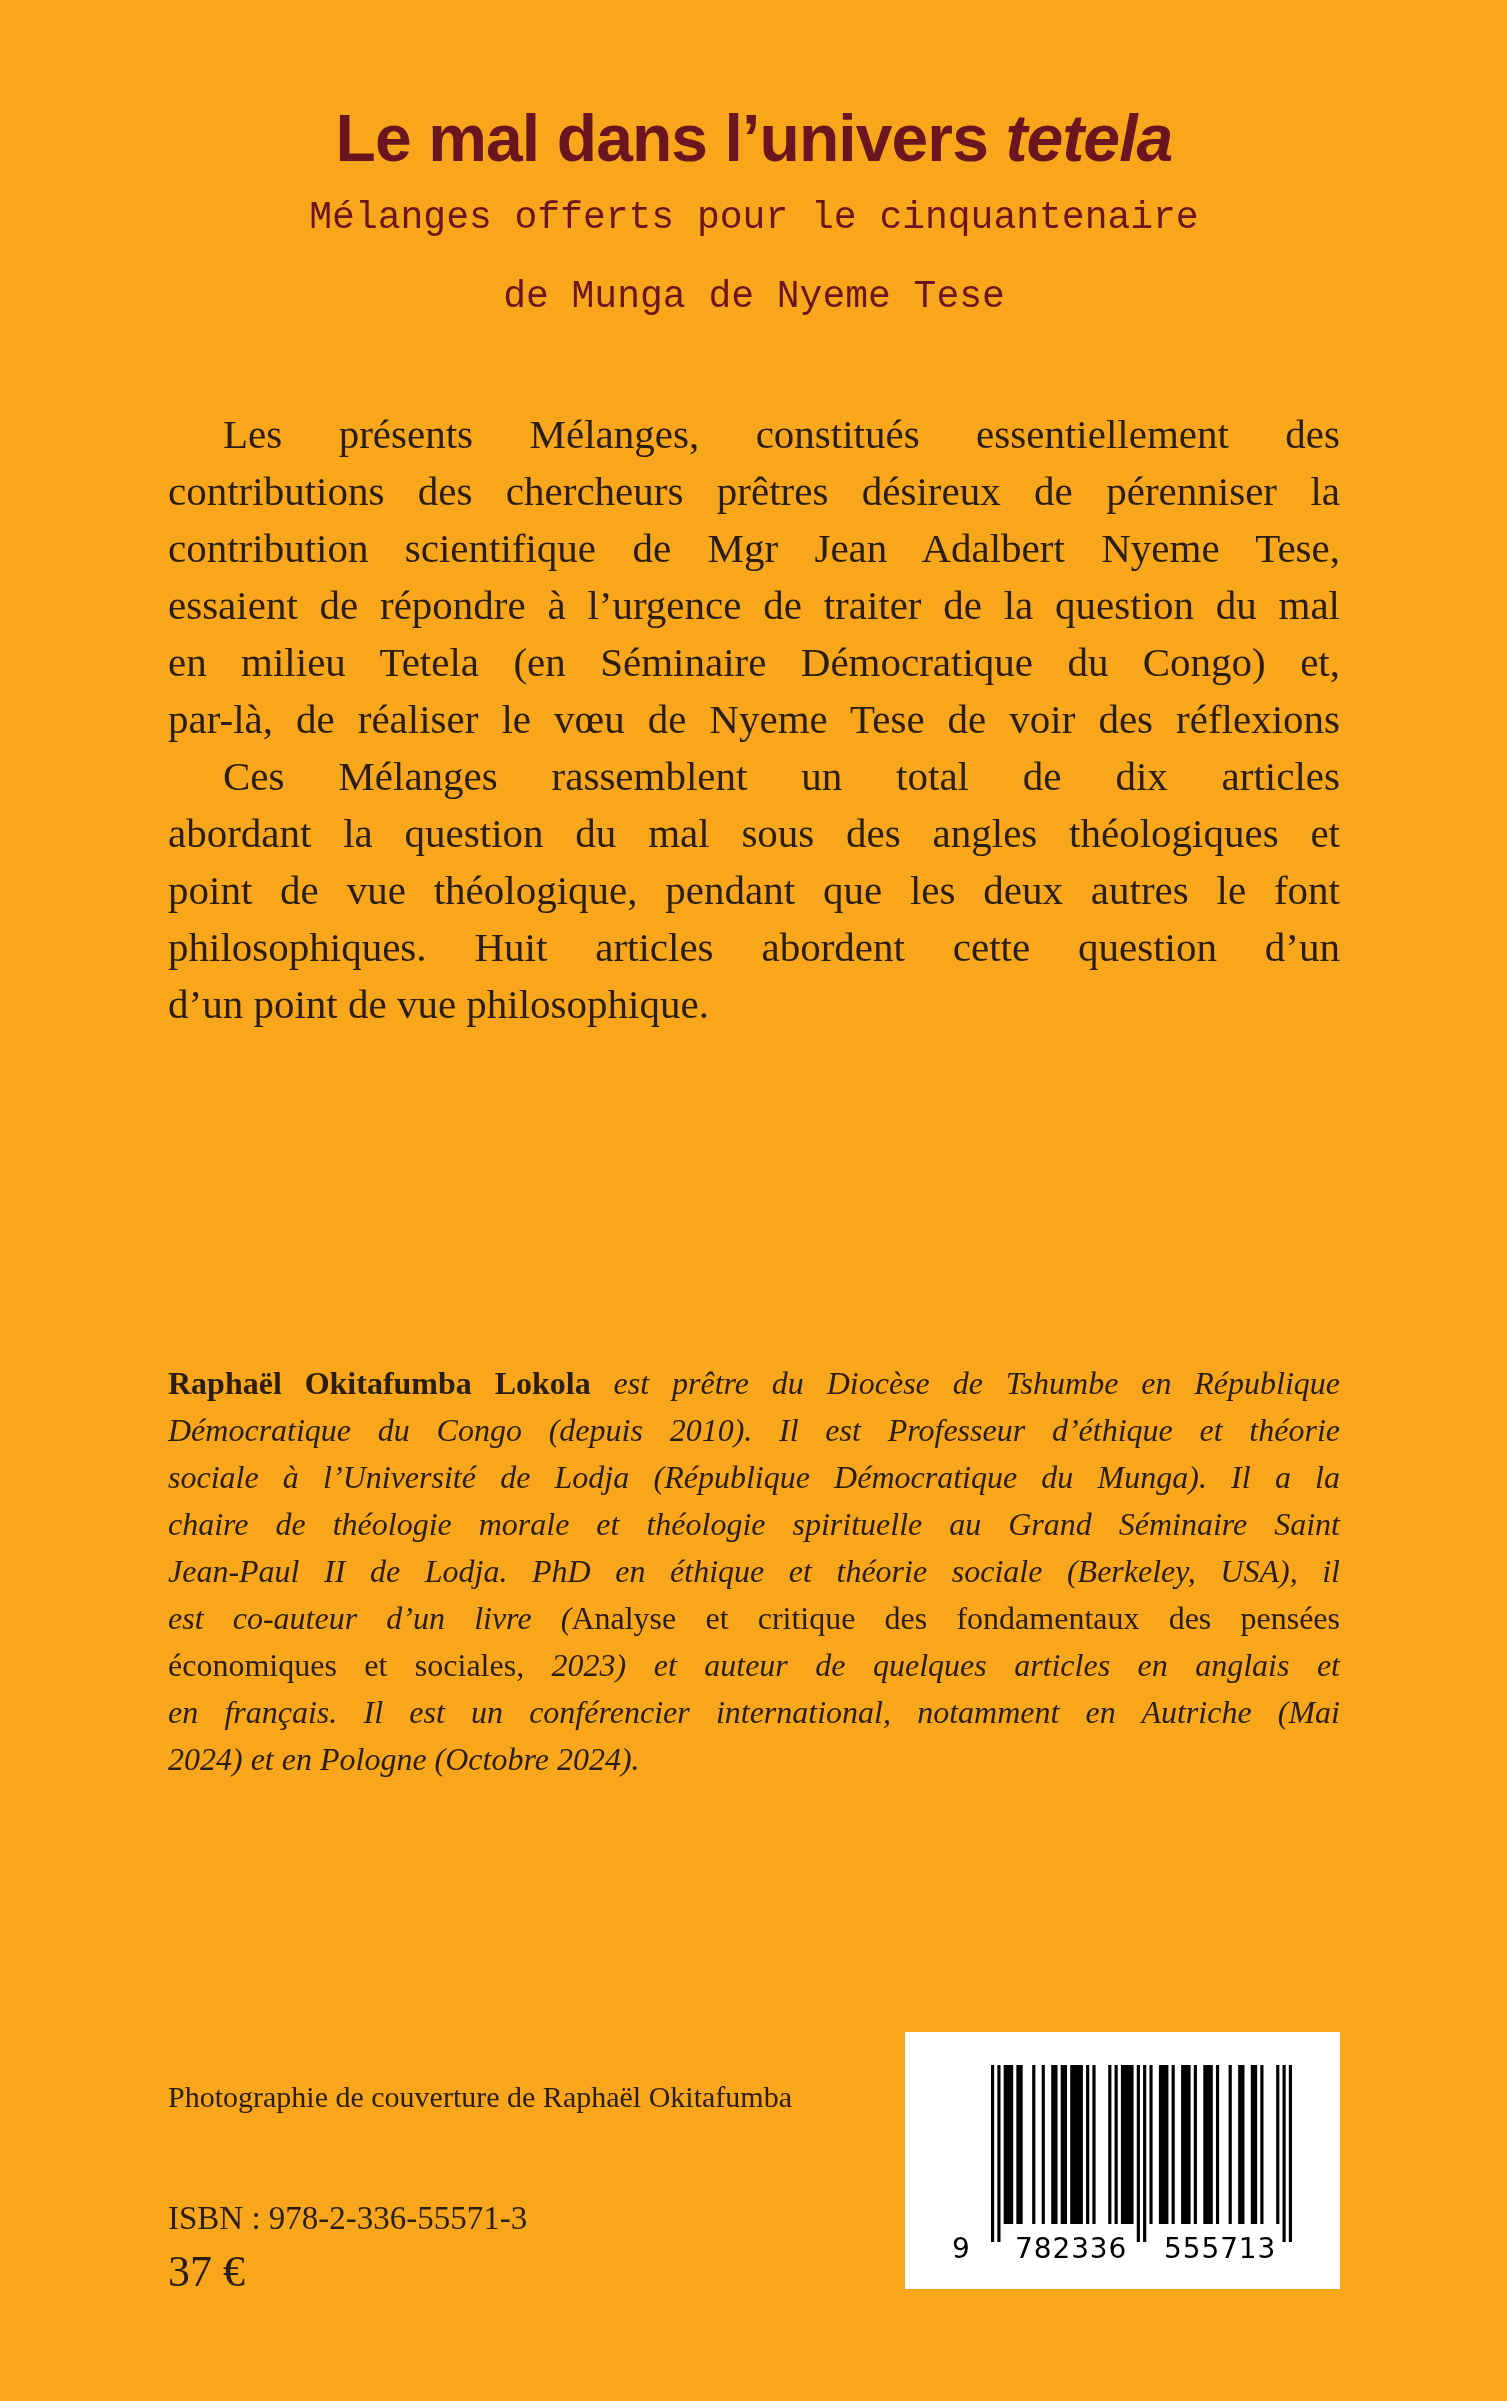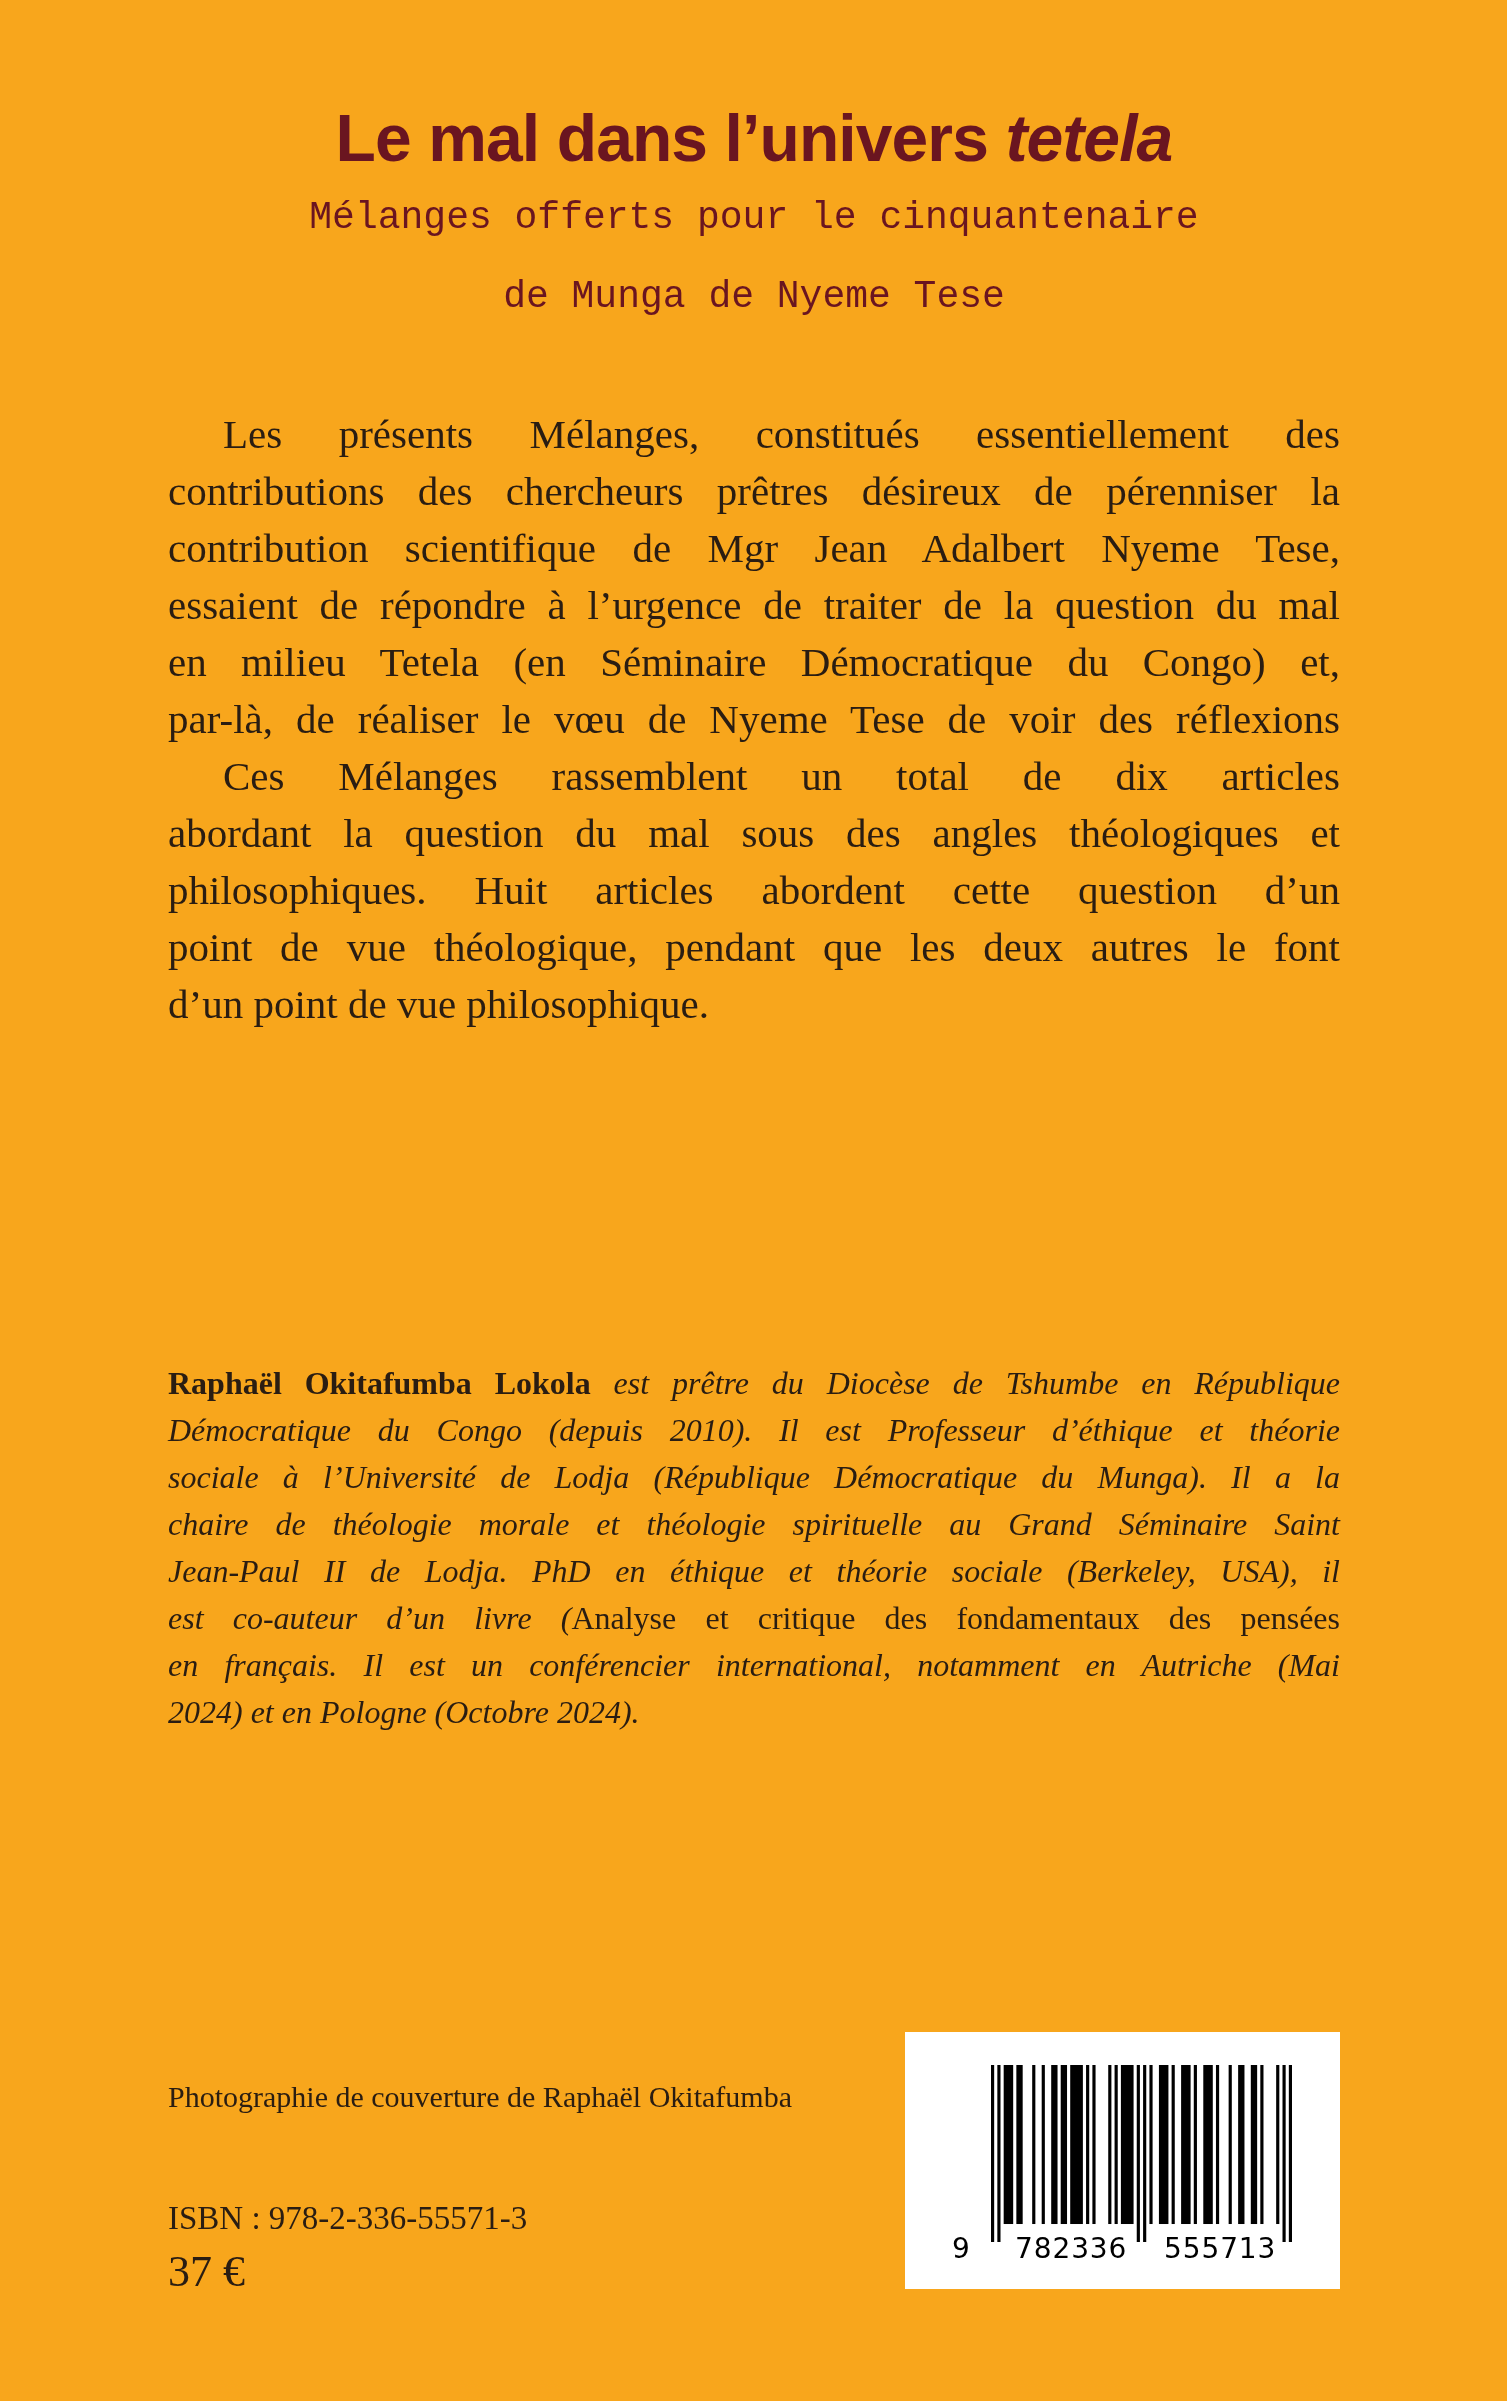--- a/index.html
+++ b/index.html
@@ -74,32 +74,33 @@
 
 <div class="abs body-text">
   <span class="line indent">Les présents Mélanges, constitués essentiellement des</span>
   <span class="line">contributions des chercheurs prêtres désireux de pérenniser la</span>
   <span class="line">contribution scientifique de Mgr Jean Adalbert Nyeme Tese,</span>
   <span class="line">essaient de répondre à l’urgence de traiter de la question du mal</span>
   <span class="line">en milieu Tetela (en Séminaire Démocratique du Congo) et,</span>
   <span class="line">par-là, de réaliser le vœu de Nyeme Tese de voir des réflexions</span>
   <span class="line indent">Ces Mélanges rassemblent un total de dix articles</span>
   <span class="line">abordant la question du mal sous des angles théologiques et</span>
+  <span class="line">point de vue théologique, pendant que les deux autres le font</span>
   <span class="line">philosophiques. Huit articles abordent cette question d’un</span>
-  <span class="line">point de vue théologique, pendant que les deux autres le font</span>
   <span class="line last">d’un point de vue philosophique.</span>
 </div>
 
 <div class="abs bio">
   <span class="line"><span class="seg-bi">Raphaël Okitafumba Lokola</span><span class="seg-i"> est prêtre du Diocèse de Tshumbe en République</span></span>
   <span class="line"><span class="seg-i">Démocratique du Congo (depuis 2010). Il est Professeur d’éthique et théorie</span></span>
   <span class="line"><span class="seg-i">sociale à l’Université de Lodja (République Démocratique du Munga). Il a la</span></span>
   <span class="line"><span class="seg-i">chaire de théologie morale et théologie spirituelle au Grand Séminaire Saint</span></span>
   <span class="line"><span class="seg-i">Jean-Paul II de Lodja. PhD en éthique et théorie sociale (Berkeley, USA), il</span></span>
   <span class="line"><span class="seg-i">est co-auteur d’un livre (</span><span class="seg-r">Analyse et critique des fondamentaux des pensées</span></span>
+  <span class="line"><span class="seg-r">économiques et sociales,</span><span class="seg-i"> 2023) et auteur de quelques articles en anglais et</span></span>
   <span class="line"><span class="seg-i">en français. Il est un conférencier international, notamment en Autriche (Mai</span></span>
   <span class="line last"><span class="seg-i">2024) et en Pologne (Octobre 2024).</span></span>
 </div>
 
 <div class="abs credit">Photographie de couverture de Raphaël Okitafumba</div>
 <div class="abs isbn">ISBN : 978-2-336-55571-3</div>
 <div class="abs price">37 €</div>
 
 <div class="abs barcode-box">
   <svg width="301" height="177" viewBox="0 0 95 187" preserveAspectRatio="none">

